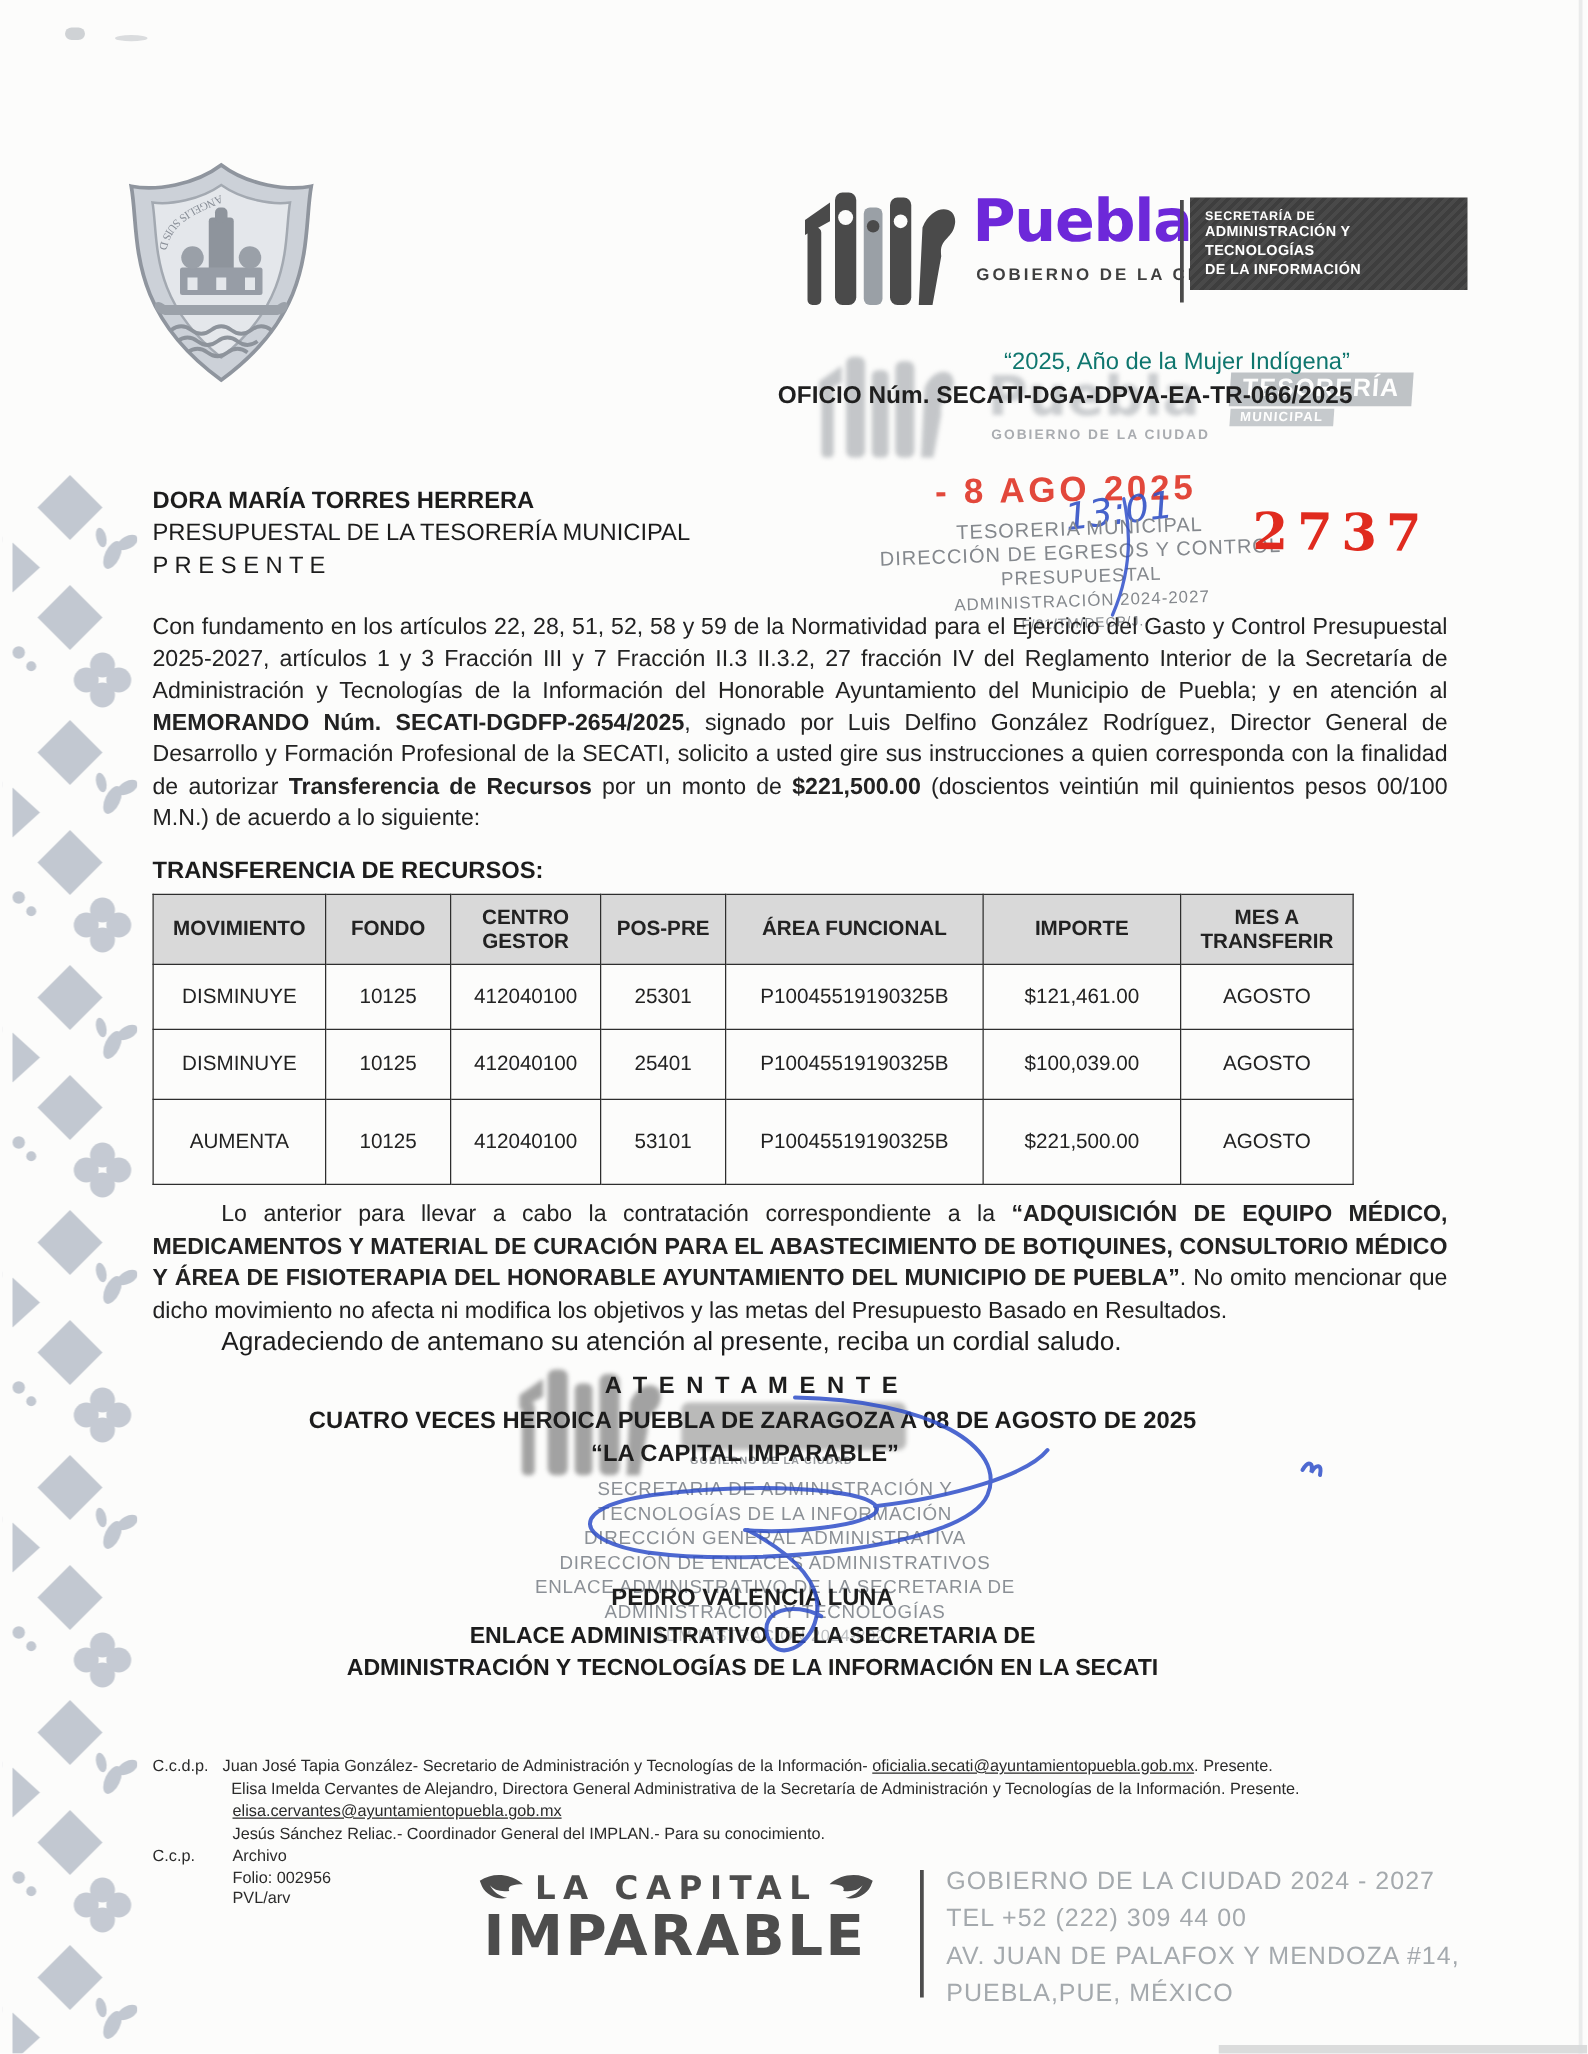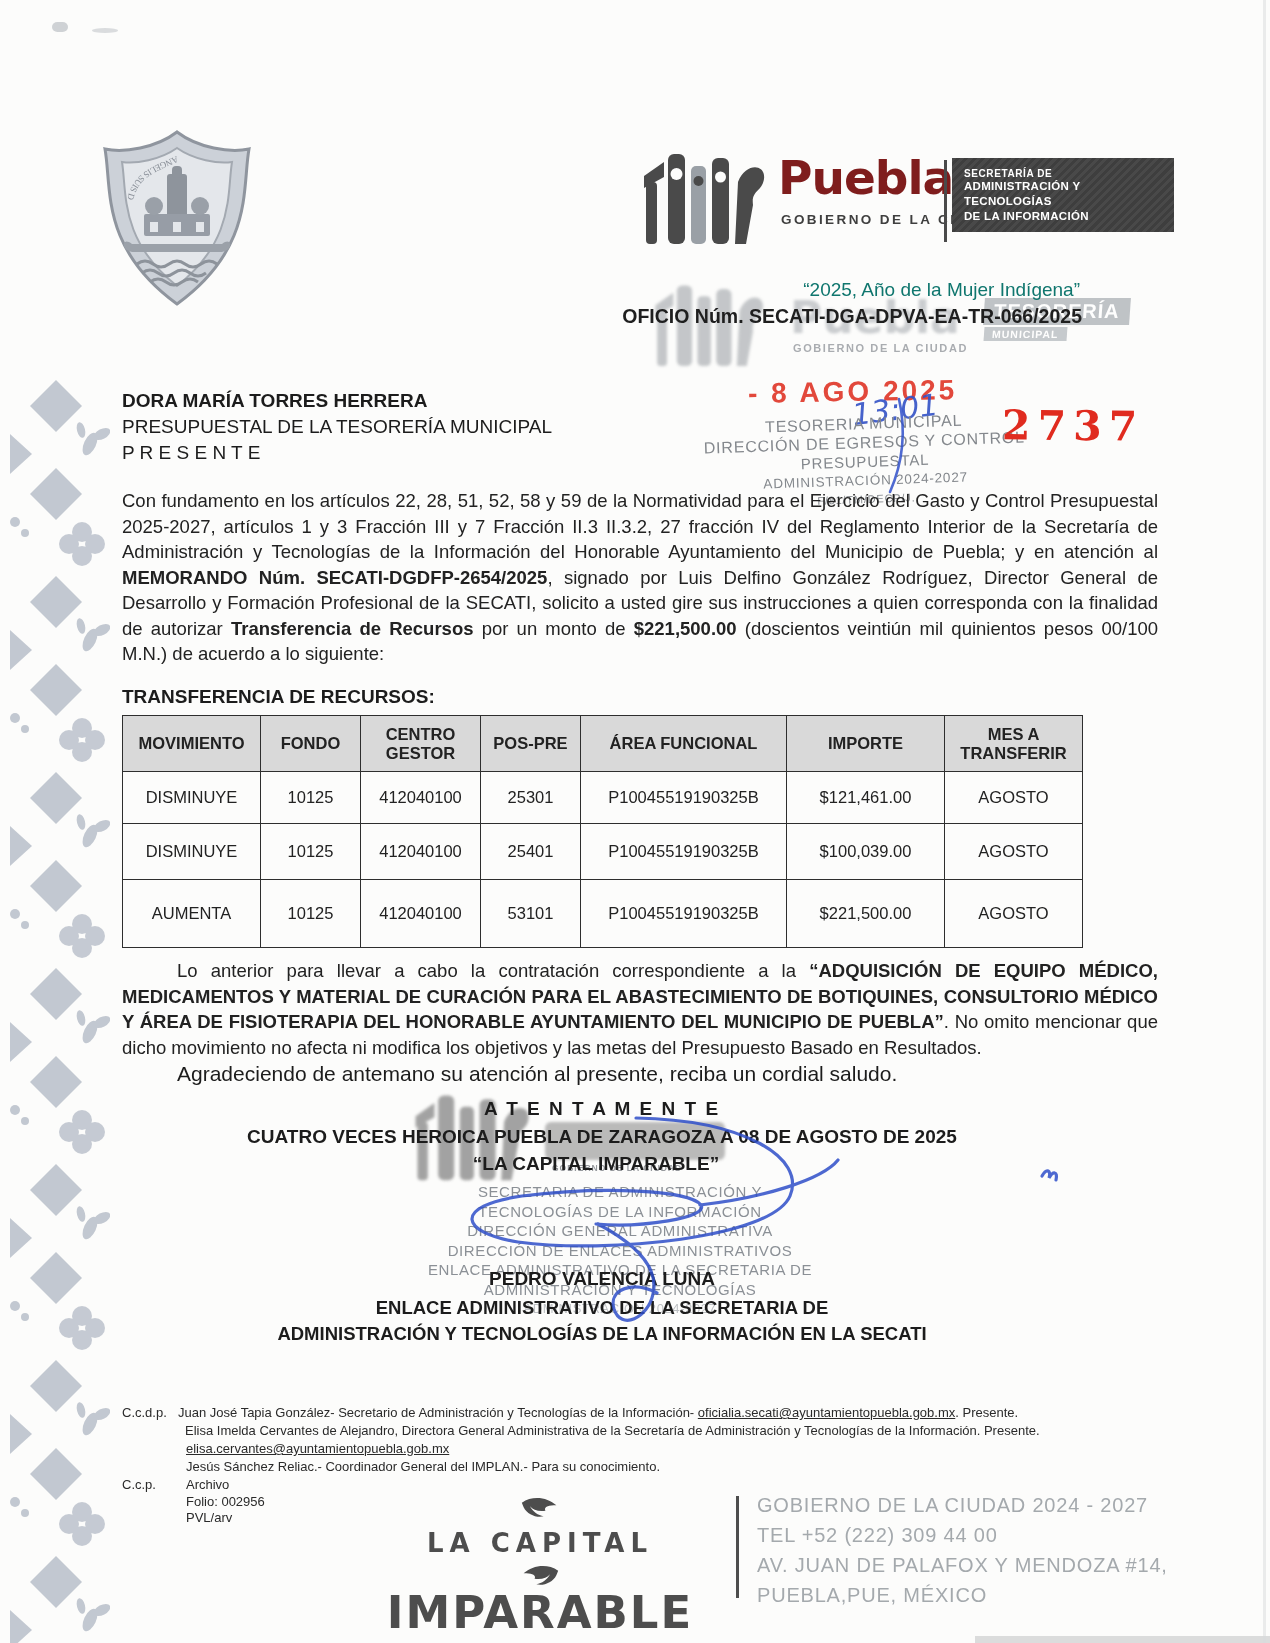--- a/index.html
+++ b/index.html
@@ -3,21 +3,21 @@
 <meta charset="utf-8">
 <style>
   html,body{margin:0;padding:0;background:#ffffff;}
   .page{position:relative;width:1270px;height:1643px;background:#fcfcfb;overflow:hidden;
         font-family:"Liberation Sans",sans-serif;color:#1c1c1c;}
   .abs{position:absolute;}
   .b{font-weight:bold;}
   .par{font-size:18.5px;line-height:25.5px;text-align:justify;color:#222;}
   .u{text-decoration:underline;}
   
-  .wordmark{font-family:"DejaVu Sans",sans-serif;font-weight:800;font-size:47px;color:#7f1d1d;letter-spacing:-1px;}
+  .wordmark{font-family:"DejaVu Sans",sans-serif;font-weight:800;font-size:47px;color:#6d28d9;letter-spacing:-1px;}
   .tagline{font-size:13.5px;font-weight:bold;letter-spacing:2.4px;color:#3f3f3f;}
   .banner{background:#3e3e3e;color:#fff;padding:10px 10px 8px 12px;width:200px;
           background-image:repeating-linear-gradient(135deg,rgba(255,255,255,.06) 0 3px,transparent 3px 6px);}
   .banner .l1{font-size:10px;font-weight:bold;letter-spacing:.6px;}
   .banner .l2,.banner .l3{font-size:11.5px;font-weight:800;letter-spacing:.3px;line-height:15px;}
   .vline{width:3px;background:#4a4a4a;}
   
   .redstamp{color:#e0392b;font-weight:bold;font-size:28px;letter-spacing:3px;opacity:.92;transform:rotate(-1deg);}
   .pen{color:#3352c6;font-style:italic;font-size:30px;font-family:"DejaVu Sans",sans-serif;transform:rotate(-7deg);opacity:.9;}
   .gstamp{color:#84888d;text-align:center;letter-spacing:.8px;transform:rotate(-2deg);line-height:19px;}
@@ -259,21 +259,21 @@
   <div class="abs foot" style="left:178px;top:1404px;width:930px;"><span>Juan José Tapia González- Secretario de Administración y Tecnologías de la Información- </span><span class="u">oficialia.secati@ayuntamientopuebla.gob.mx</span><span>. Presente.</span></div>
   <div class="abs foot" style="left:185px;top:1422px;width:940px;">Elisa Imelda Cervantes de Alejandro, Directora General Administrativa de la Secretaría de Administración y Tecnologías de la Información. Presente.</div>
   <div class="abs foot u" style="left:186px;top:1440px;">elisa.cervantes@ayuntamientopuebla.gob.mx</div>
   <div class="abs foot" style="left:186px;top:1458px;">Jesús Sánchez Reliac.- Coordinador General del IMPLAN.- Para su conocimiento.</div>
   <div class="abs foot" style="left:122px;top:1476px;">C.c.p.</div>
   <div class="abs foot" style="left:186px;top:1476px;">Archivo</div>
   <div class="abs foot" style="left:186px;top:1493px;">Folio: 002956</div>
   <div class="abs foot" style="left:186px;top:1509px;">PVL/arv</div>
 
   <div class="abs" style="left:380px;top:1496px;width:320px;text-align:center;">
-    <div style="display:flex;align-items:center;justify-content:flex-end;gap:6px;flex-direction:column;">
+    <div style="display:flex;align-items:center;justify-content:flex-end;gap:6px;">
       <svg width="40" height="26" viewBox="0 0 44 26">
           <g fill="#4d4d4d" transform="scale(-1,1) translate(-44,0)">
             <path d="M42 6 C30 -2 14 0 4 9 C14 9 18 11 16 15 C24 16 30 14 33 10 C30 16 24 20 18 21 C26 23 36 19 40 11 Z"></path>
           </g>
         </svg>
       <span class="capital" style="font-size:26px;letter-spacing:6px;">LA CAPITAL</span>
       <svg width="40" height="26" viewBox="0 0 44 26">
           <g fill="#4d4d4d">
             <path d="M42 6 C30 -2 14 0 4 9 C14 9 18 11 16 15 C24 16 30 14 33 10 C30 16 24 20 18 21 C26 23 36 19 40 11 Z"></path>
           </g>

